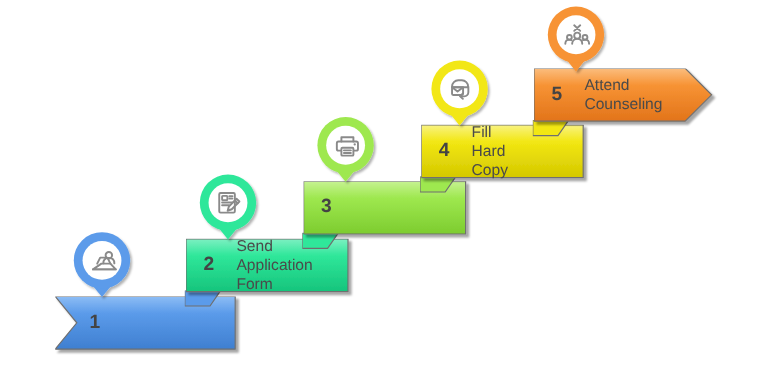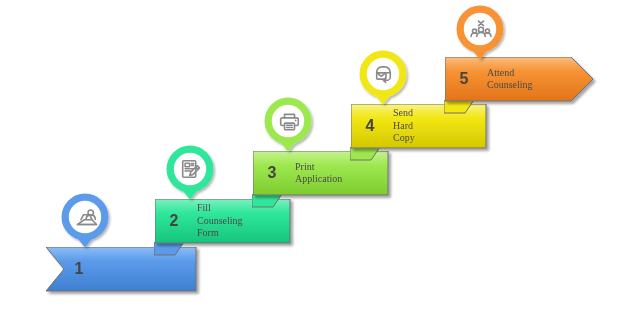--- a/index.html
+++ b/index.html
@@ -44,26 +44,25 @@
   .step-num {
     font-size: 16px;
     font-weight: bold;
     color: #444444;
     width: 26px;
     text-align: center;
     flex: none;
     line-height: 1.1;
   }
   .step-text {
-    font-size: 10px;
+    font-size: 13px;
     color: #4a4a4a;
     line-height: 1.25;
     margin-left: 10px;
     white-space: pre-line;
-    font-family: Liberation Serif, serif;
   }
   .pin {
     position: absolute;
   }
   .pin svg { display: block; }
   .tab { position: absolute; }
   .tab svg { display: block; }
 </style>
 </head>
 <body>
@@ -124,21 +123,21 @@
             <stop offset="100%" stop-color="#16c47c"></stop>
           </linearGradient>
           <filter id="shg1" x="-20%" y="-20%" width="150%" height="160%">
             <feDropShadow dx="2.5" dy="2.5" stdDeviation="1.1" flood-color="#000000" flood-opacity="0.35"></feDropShadow>
           </filter>
         </defs>
         <path d="M 0 0 L 135 0 L 135 44 L 0 44 Z" fill="url(#bgg1)" stroke="#6f6f6f" stroke-width="1" filter="url(#shg1)"></path>
       </svg>
       <div class="banner-label" style="left: 6px; top: 0px; height: 44px;">
         <span class="step-num">2</span>
-        <span class="step-text">Fill Counseling
+        <span class="step-text">Send Application
 Form</span>
       </div>
     </div>
     <div class="pin" style="left: 161px; top: 141px;">
       <svg width="64" height="72" viewBox="0 0 64 72">
         <defs>
           <filter id="psg1" x="-30%" y="-30%" width="170%" height="170%">
             <feDropShadow dx="1.6" dy="1.8" stdDeviation="1.0" flood-color="#000000" flood-opacity="0.30"></feDropShadow>
           </filter>
         </defs>
@@ -172,22 +171,20 @@
             <stop offset="100%" stop-color="#7dcc2f"></stop>
           </linearGradient>
           <filter id="shg2" x="-20%" y="-20%" width="150%" height="160%">
             <feDropShadow dx="2.5" dy="2.5" stdDeviation="1.1" flood-color="#000000" flood-opacity="0.35"></feDropShadow>
           </filter>
         </defs>
         <path d="M 0 0 L 135 0 L 135 44 L 0 44 Z" fill="url(#bgg2)" stroke="#6f6f6f" stroke-width="1" filter="url(#shg2)"></path>
       </svg>
       <div class="banner-label" style="left: 6px; top: 0px; height: 44px;">
         <span class="step-num">3</span>
-        <span class="step-text">Print
-Application</span>
       </div>
     </div>
     <div class="pin" style="left: 259px; top: 93px;">
       <svg width="64" height="72" viewBox="0 0 64 72">
         <defs>
           <filter id="psg2" x="-30%" y="-30%" width="170%" height="170%">
             <feDropShadow dx="1.6" dy="1.8" stdDeviation="1.0" flood-color="#000000" flood-opacity="0.30"></feDropShadow>
           </filter>
         </defs>
         <g filter="url(#psg2)">
@@ -220,21 +217,21 @@
             <stop offset="100%" stop-color="#d4c800"></stop>
           </linearGradient>
           <filter id="shg3" x="-20%" y="-20%" width="150%" height="160%">
             <feDropShadow dx="2.5" dy="2.5" stdDeviation="1.1" flood-color="#000000" flood-opacity="0.35"></feDropShadow>
           </filter>
         </defs>
         <path d="M 0 0 L 135 0 L 135 44 L 0 44 Z" fill="url(#bgg3)" stroke="#6f6f6f" stroke-width="1" filter="url(#shg3)"></path>
       </svg>
       <div class="banner-label" style="left: 6px; top: 0px; height: 44px;">
         <span class="step-num">4</span>
-        <span class="step-text">Send Hard
+        <span class="step-text">Fill Hard
 Copy</span>
       </div>
     </div>
     <div class="pin" style="left: 354px; top: 46px;">
       <svg width="64" height="72" viewBox="0 0 64 72">
         <defs>
           <filter id="psg3" x="-30%" y="-30%" width="170%" height="170%">
             <feDropShadow dx="1.6" dy="1.8" stdDeviation="1.0" flood-color="#000000" flood-opacity="0.30"></feDropShadow>
           </filter>
         </defs>

